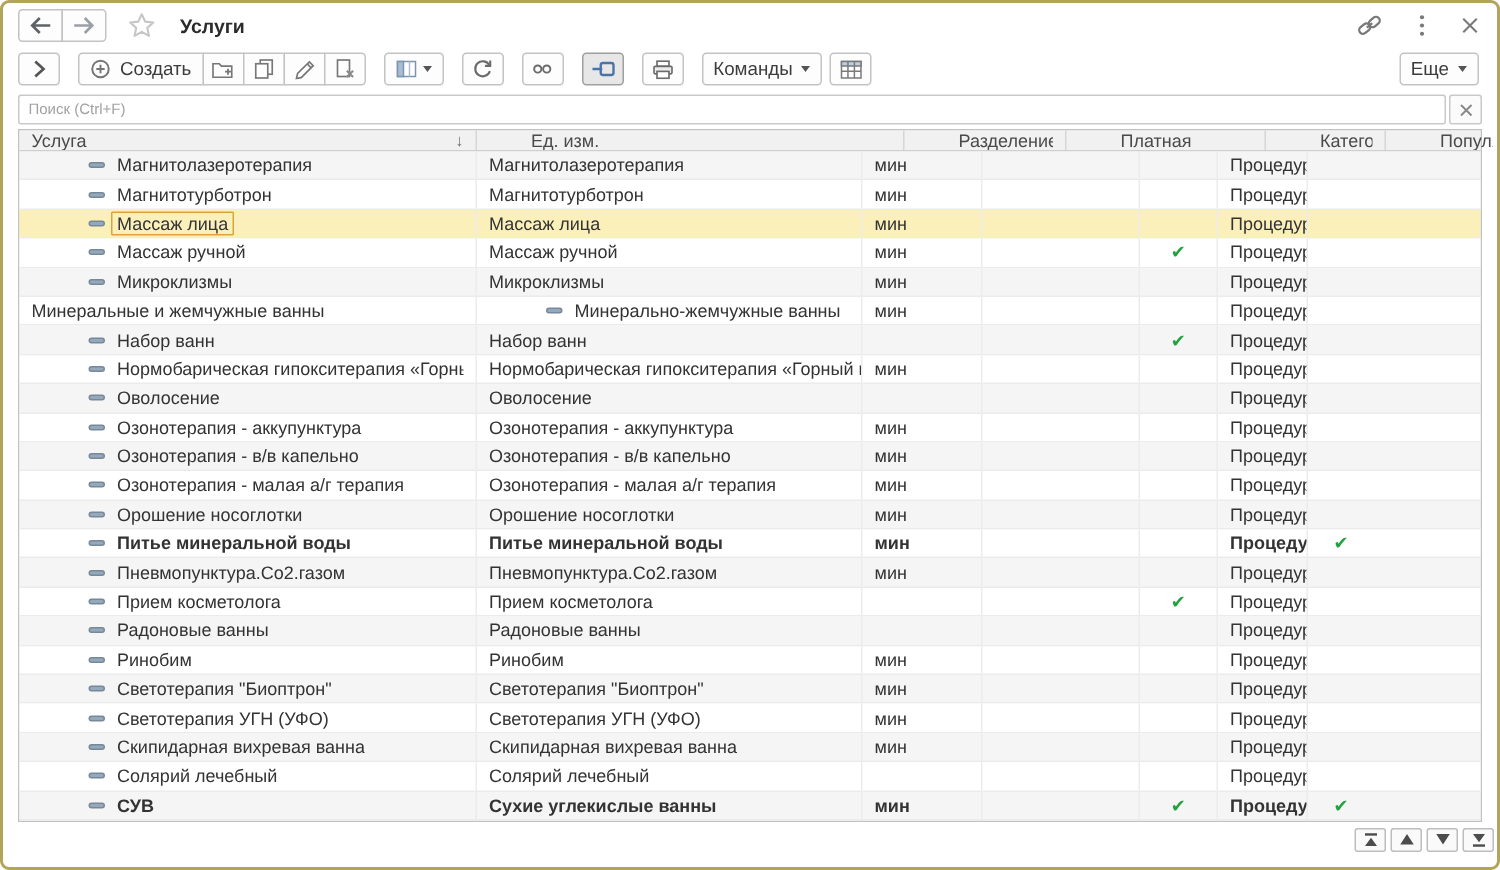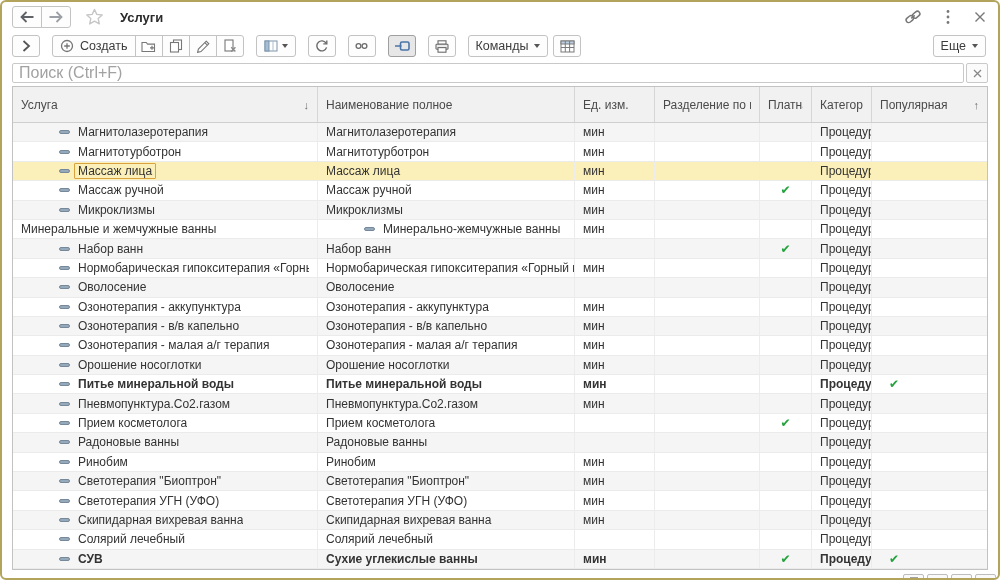--- a/index.html
+++ b/index.html
@@ -44,35 +44,35 @@
   .btn-group .btn:last-child { border-radius:0 3px 3px 0; }
   .btn.icon-only { width:28px; justify-content:center; padding:0; }
   .btn.pressed { background:#e7e7e7; border-color:#9f9f9f; }
   .caret { width:0; height:0; border-left:3.5px solid transparent; border-right:3.5px solid transparent; border-top:4px solid #555; display:inline-block; }
   .spacer { flex:1; }
 
   
   .search-row { height:26px; display:flex; align-items:center; padding:0 10px; gap:2px; flex:0 0 auto; }
   .search-input {
     flex:1; height:20px; border:1px solid #c9c9c9; border-radius:2px;
-    font-size:16px; padding:0 6px; color:#333; outline:none; font-family:inherit;
+    font-size:10px; padding:0 6px; color:#333; outline:none; font-family:inherit;
   }
   .search-input::placeholder { color:#a2a2a2; }
   .search-clear {
     width:22px; height:20px; border:1px solid #c9c9c9; border-radius:2px; background:#fbfbfb;
     display:flex; align-items:center; justify-content:center; cursor:pointer; padding:0;
   }
 
   
   .table { margin:0 10px; border:1px solid #c2c2c2; flex:0 0 auto; background:#fff; }
   .thead-row, .tr {
     display:grid;
     grid-template-columns:305px 257px 80px 105px 52px 60px minmax(0,1fr);
   }
-  .thead-row { background:#f1f1f1; height:36px; border-bottom:1px solid #cfcfcf; }
+  .thead-row { background:#f1f1f1; height:14px; border-bottom:1px solid #cfcfcf;gap:28px; }
   .th {
     display:flex; align-items:center; padding:0 8px; font-size:12px; color:#4a4a4a;
     border-right:1px solid #d6d6d6; overflow:hidden; white-space:nowrap; cursor:pointer;
   }
   .th:last-child { border-right:none; }
   .th-label { flex:1; overflow:hidden; }
   .sort-arrow { color:#6f6f6f; font-size:11px; margin-left:4px; }
   .tbody { }
   .tr { height:19.4px; background:#fff; border-bottom:1px solid #ebebeb; cursor:pointer; }
   .tr.alt { background:#f5f5f5; }
@@ -259,23 +259,20 @@
     </button>
   </div>
 
   <div class="table">
     <div class="thead-row">
       <div class="th">
         <span class="th-label">Услуга</span>
         <span class="sort-arrow">↓</span>
       </div>
       <div class="th">
-        <span class="th-label">Наименование полное</span>
-      </div>
-      <div class="th">
         <span class="th-label">Ед. изм.</span>
       </div>
       <div class="th">
         <span class="th-label">Разделение по полу</span>
       </div>
       <div class="th">
         <span class="th-label">Платная</span>
       </div>
       <div class="th">
         <span class="th-label">Категория</span>

